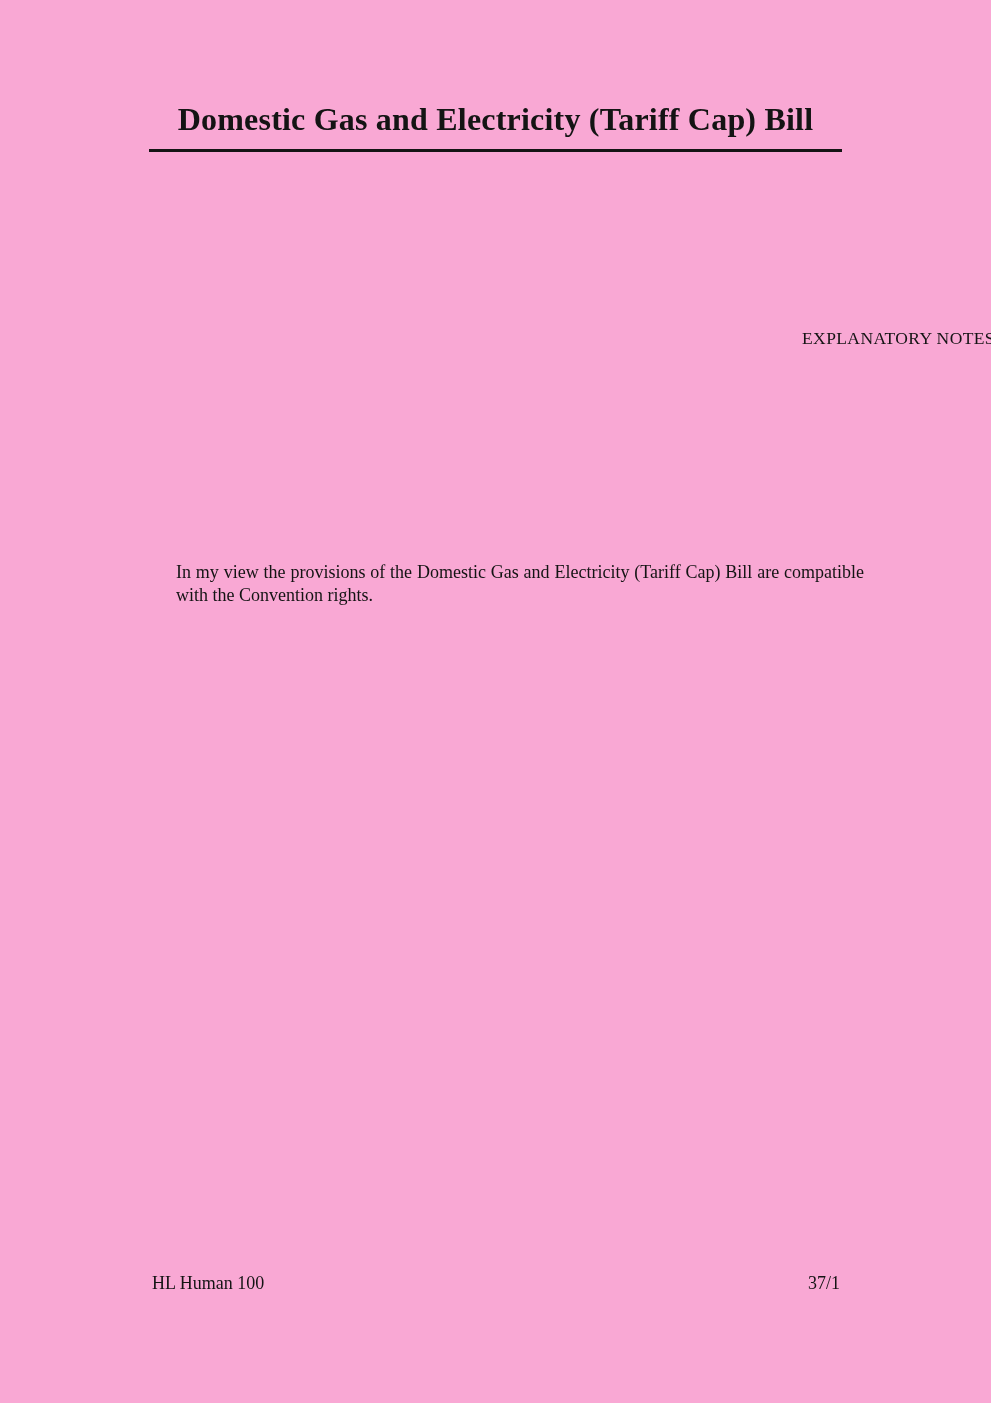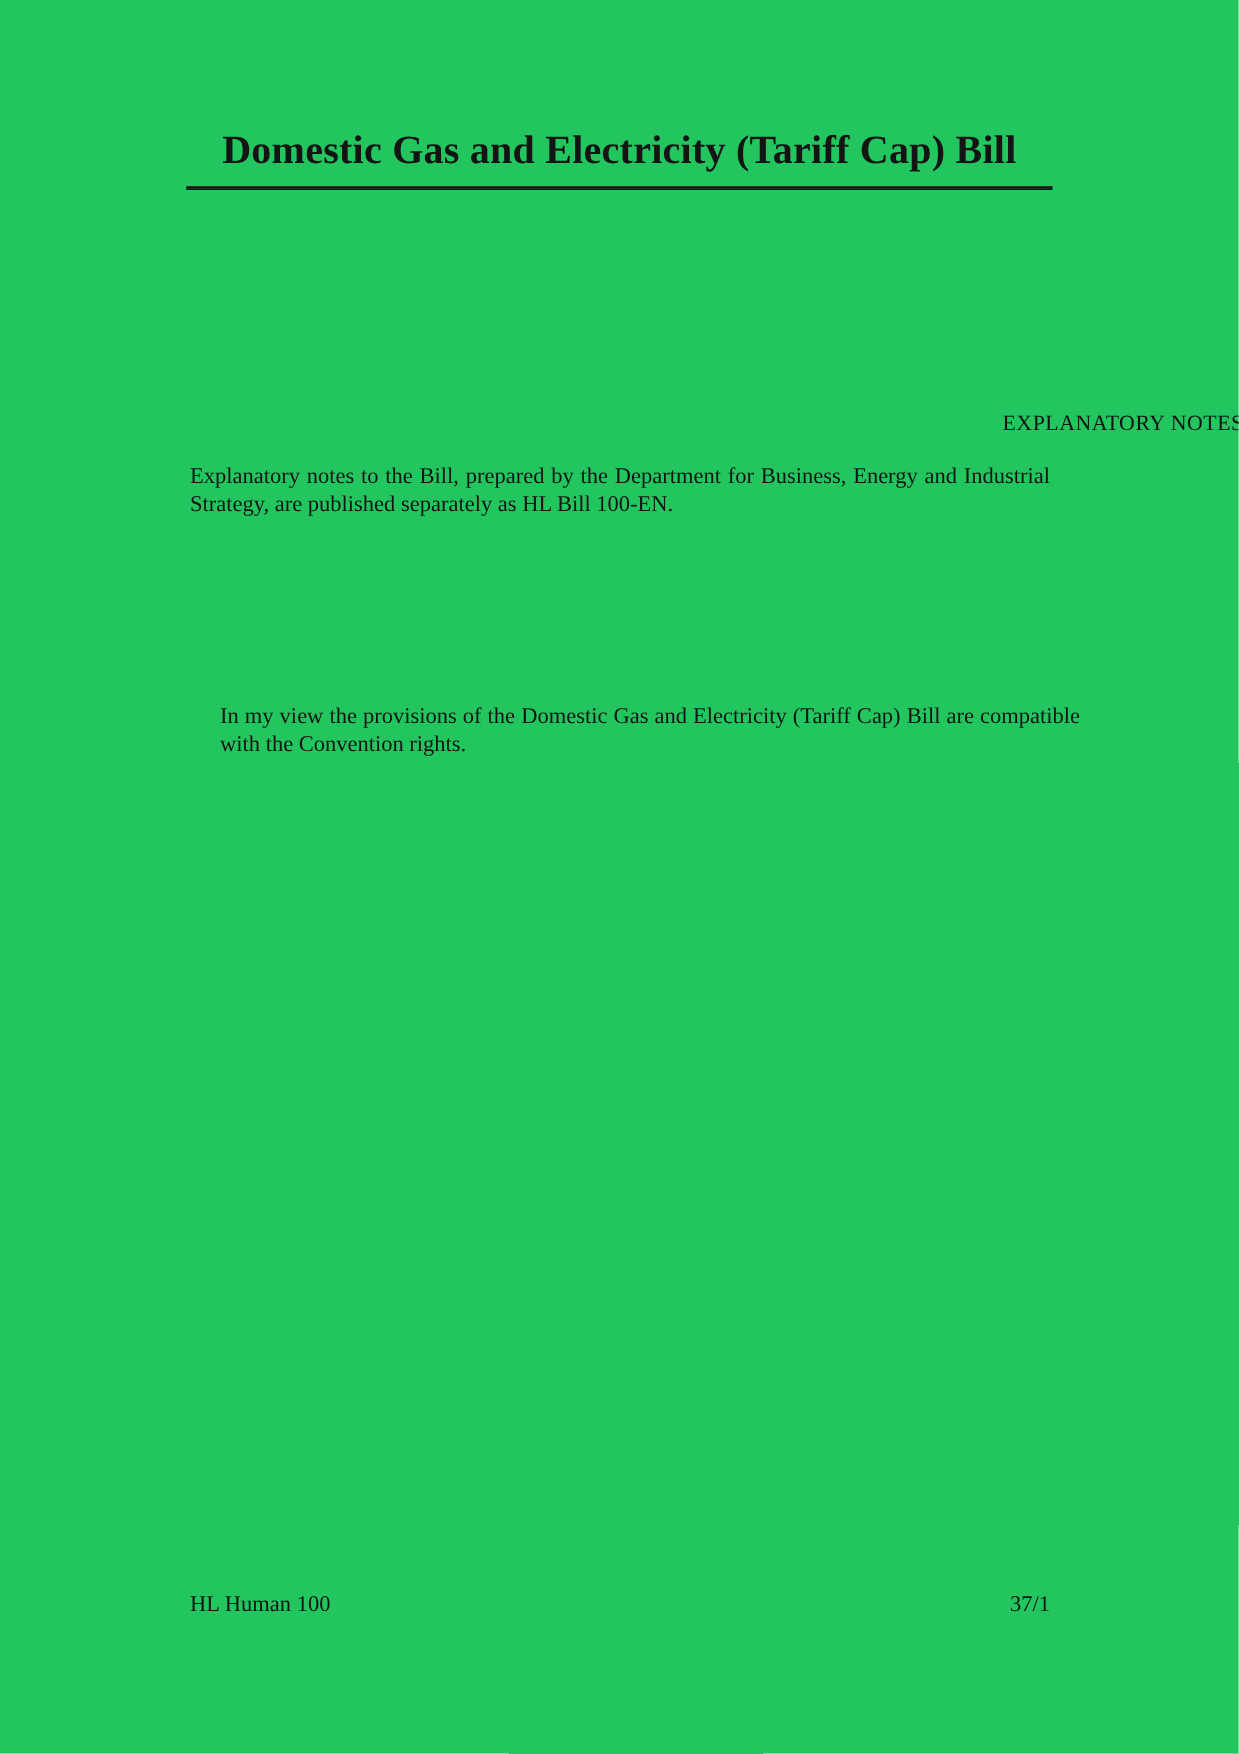--- a/index.html
+++ b/index.html
@@ -2,21 +2,21 @@
 <html><head>
 <meta charset="utf-8">
 <style>
   * { box-sizing: border-box; }
   html, body { margin: 0; padding: 0; background: #ffffff; }
   .page {
     position: relative;
     width: 991px;
     height: 1403px;
     margin: 0 auto;
-    background: #22c55e;
+    background: #f9a8d4;
     color: #141414;
     font-family: "Liberation Serif", "DejaVu Serif", serif;
     overflow: hidden;
   }
   .bill-title {
     position: absolute;
     top: 99px;
     left: 0;
     width: 100%;
     margin: 0;
@@ -75,21 +75,20 @@
 <body>
 
 <div class="page">
 
   <h1 class="bill-title">Domestic Gas and Electricity (Tariff Cap) Bill</h1>
 
   <div class="double-rule"></div>
 
   <h2 class="section-heading h-explanatory">EXPLANATORY NOTES</h2>
 
-  <p class="body-par p-notes">Explanatory notes to the Bill, prepared by the Department for Business, Energy and Industrial Strategy, are published separately as HL Bill 100-EN.</p>
 
 
 
   <p class="body-par p-statement">In my view the provisions of the Domestic Gas and Electricity (Tariff Cap) Bill are compatible with the Convention rights.</p>
 
   <div class="page-footer">
     <span>HL Human 100</span>
     <span>37/1</span>
   </div>
 

